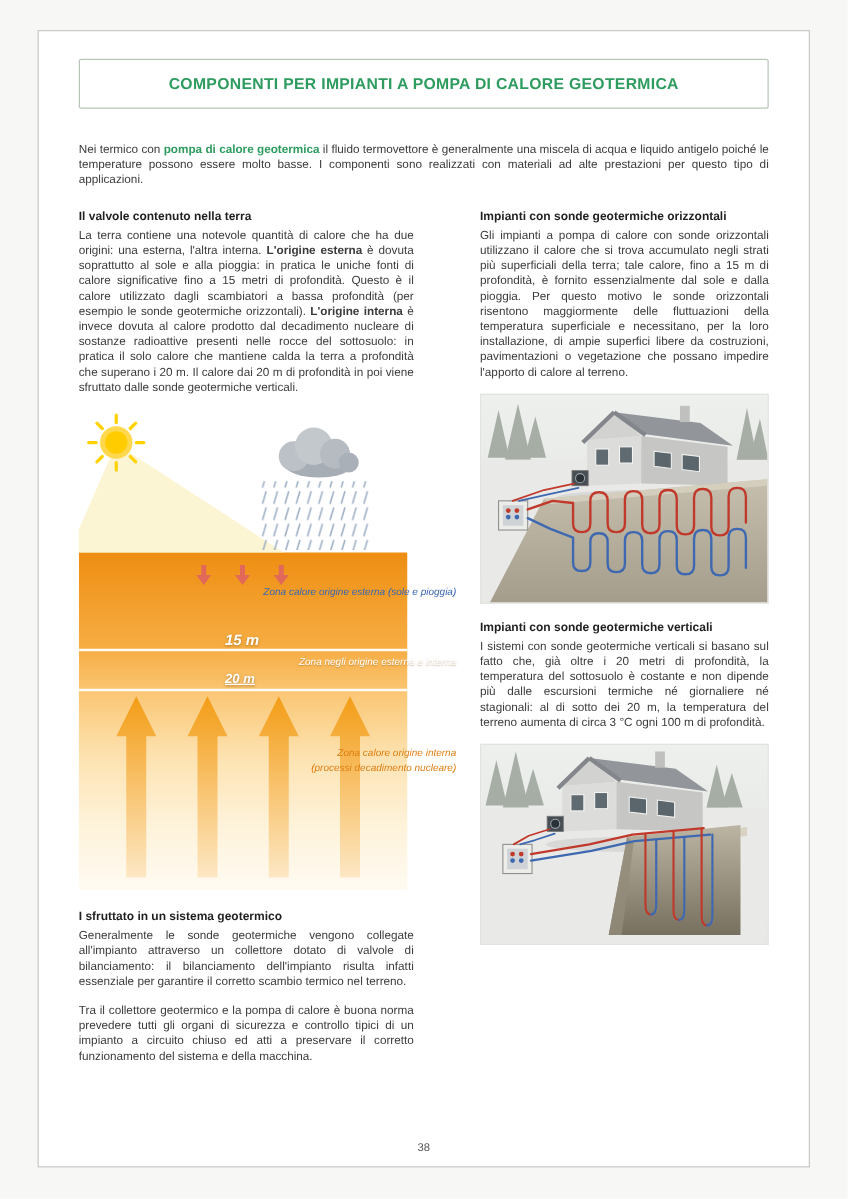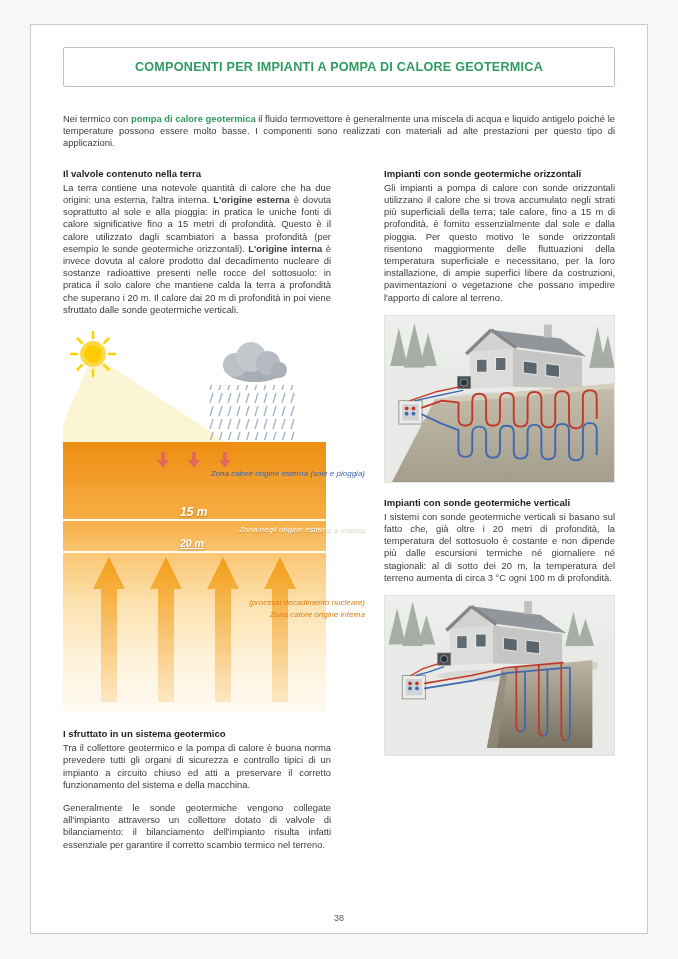--- a/index.html
+++ b/index.html
@@ -111,28 +111,28 @@
             <polygon points="160,230 176,262 168,262 168,375 152,375 152,262 144,262"></polygon>
             <polygon points="217,230 233,262 225,262 225,375 209,375 209,262 201,262"></polygon>
           </g>
         </svg>
 
         <div class="dlabel lbl-external">Zona calore origine esterna (sole e pioggia)</div>
         <div class="dlabel lbl-15">15 m</div>
         <div class="dlabel lbl-mixed">Zona negli origine esterna e interna</div>
         <div class="dlabel lbl-20">20 m</div>
         <div class="dlabel lbl-internal">
+          <div>Zona calore origine interna</div>
           <div>(processi decadimento nucleare)</div>
-          <div>Zona calore origine interna</div>
         </div>
       </div>
 
       <h2 class="section">I sfruttato in un sistema geotermico</h2>
+      <p class="body">Generalmente le sonde geotermiche vengono collegate all'impianto attraverso un collettore dotato di valvole di bilanciamento: il bilanciamento dell'impianto risulta infatti essenziale per garantire il corretto scambio termico nel terreno.</p>
       <p class="body">Tra il collettore geotermico e la pompa di calore è buona norma prevedere tutti gli organi di sicurezza e controllo tipici di un impianto a circuito chiuso ed atti a preservare il corretto funzionamento del sistema e della macchina.</p>
-      <p class="body">Generalmente le sonde geotermiche vengono collegate all'impianto attraverso un collettore dotato di valvole di bilanciamento: il bilanciamento dell'impianto risulta infatti essenziale per garantire il corretto scambio termico nel terreno.</p>
     </div>
 
     <div class="col-right">
       <h2 class="section">Impianti con sonde geotermiche orizzontali</h2>
       <p class="body">Gli impianti a pompa di calore con sonde orizzontali utilizzano il calore che si trova accumulato negli strati più superficiali della terra; tale calore, fino a 15 m di profondità, è fornito essenzialmente dal sole e dalla pioggia. Per questo motivo le sonde orizzontali risentono maggiormente delle fluttuazioni della temperatura superficiale e necessitano, per la loro installazione, di ampie superfici libere da costruzioni, pavimentazioni o vegetazione che possano impedire l'apporto di calore al terreno.</p>
 
       <figure class="photo">
         <svg viewBox="0 0 265 192" aria-hidden="true">
           <defs>
             <linearGradient id="hSky" x1="0" y1="0" x2="0" y2="1">

